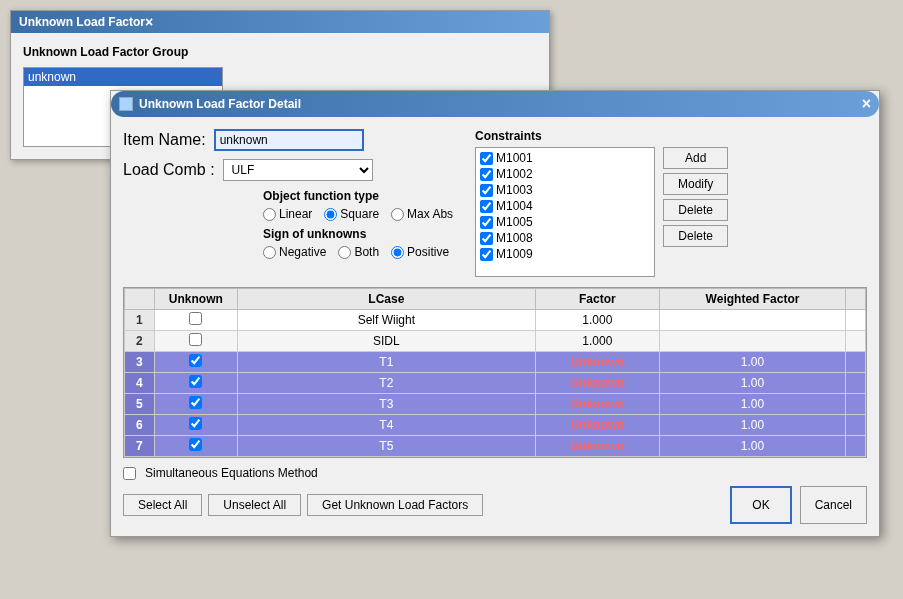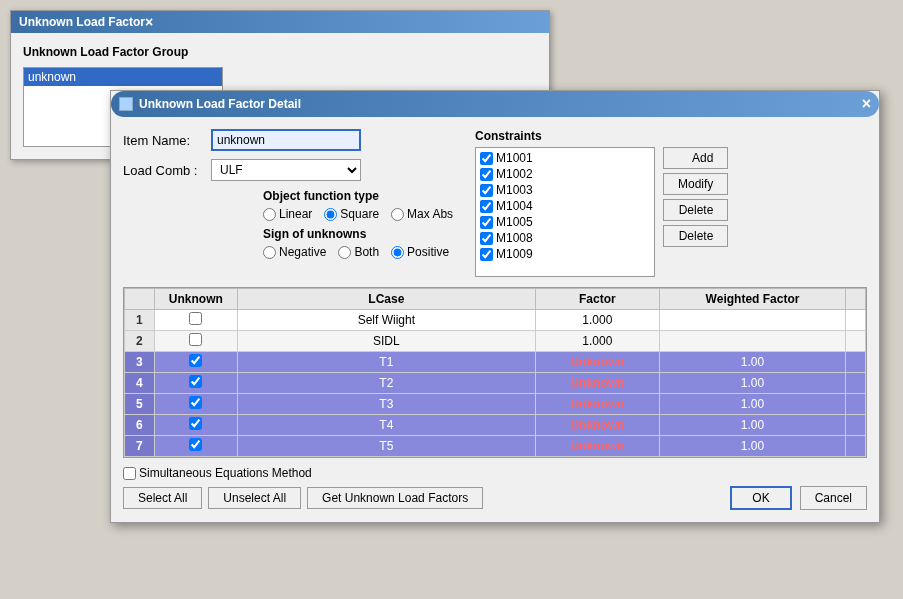--- a/index.html
+++ b/index.html
@@ -100,21 +100,21 @@
     }
 
     
     .form-row {
       display: flex;
       align-items: center;
       margin-bottom: 8px;
       gap: 8px;
     }
     .form-label {
-      font-size: 13px;
+      font-size: 16px;
       min-width: 80px;
       text-align: left;
     }
     .form-input {
       border: 2px solid #316ac5;
       background: #e8f0ff;
       padding: 2px 4px;
       font-size: 12px;
       width: 150px;
       outline: none;
@@ -192,26 +192,25 @@
       flex-direction: column;
       gap: 4px;
     }
     .btn {
       background: #f0f0f0;
       border: 1px solid #999;
       padding: 3px 14px;
       font-size: 12px;
       cursor: pointer;
       min-width: 60px;
-      text-align: right;
     }
     .btn-ok {
       background: #f0f0f0;
       border: 2px solid #316ac5;
-      padding: 3px 20px;
+      padding: 10px 20px;
       font-size: 12px;
       cursor: pointer;
     }
 
     
     .table-container {
       border: 1px solid #999;
       overflow: auto;
       margin-top: 10px;
       max-height: 190px;
@@ -276,21 +275,21 @@
       align-items: center;
       gap: 8px;
     }
     .bottom-buttons {
       display: flex;
       gap: 6px;
     }
     .sim-eq {
       display: flex;
       align-items: center;
-      gap: 3px;
+      gap: 9px;
       font-size: 12px;
       justify-content: flex-end;
     }
   </style>
 </head>
 <body>
 
 <div class="bg-dialog">
   <div class="title-bar">
     <span>Unknown Load Factor</span>

